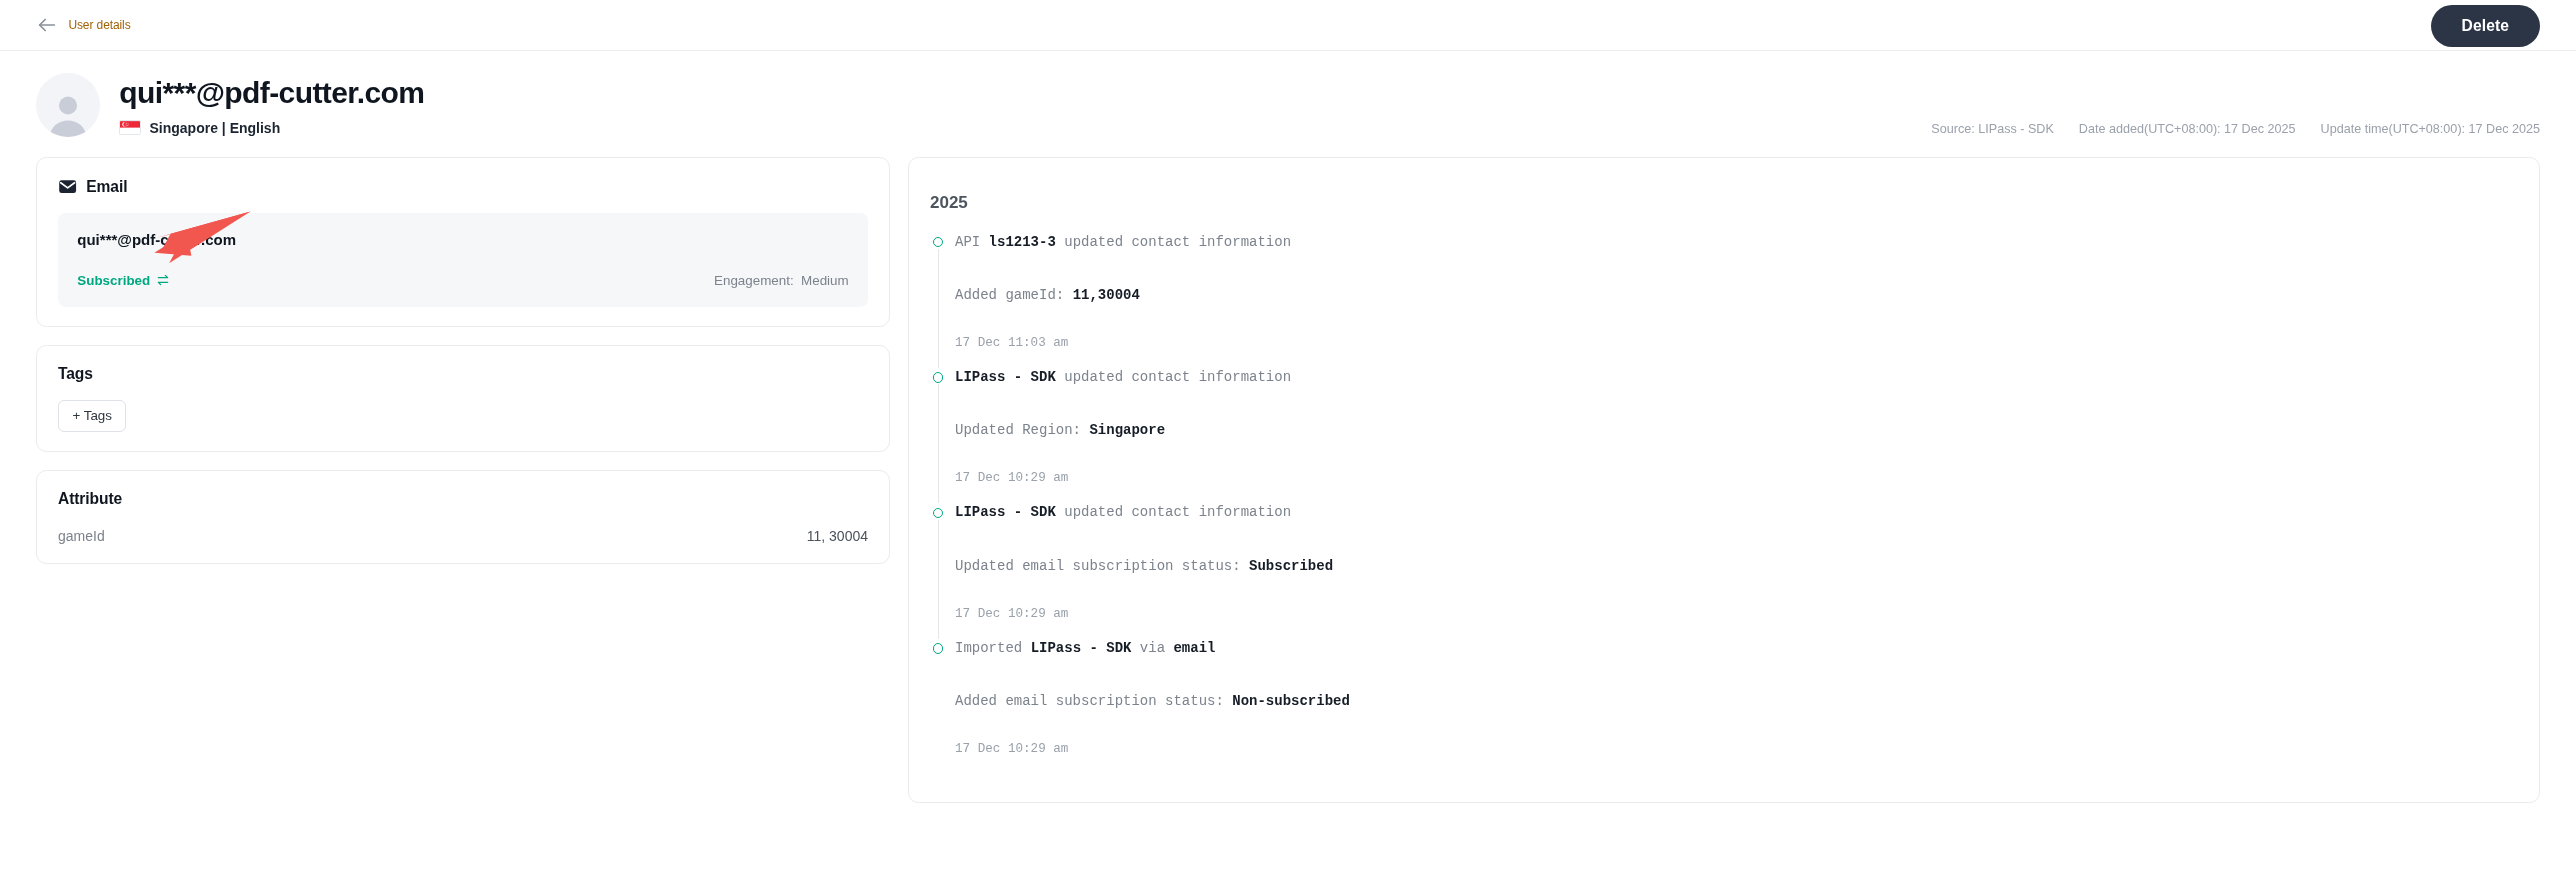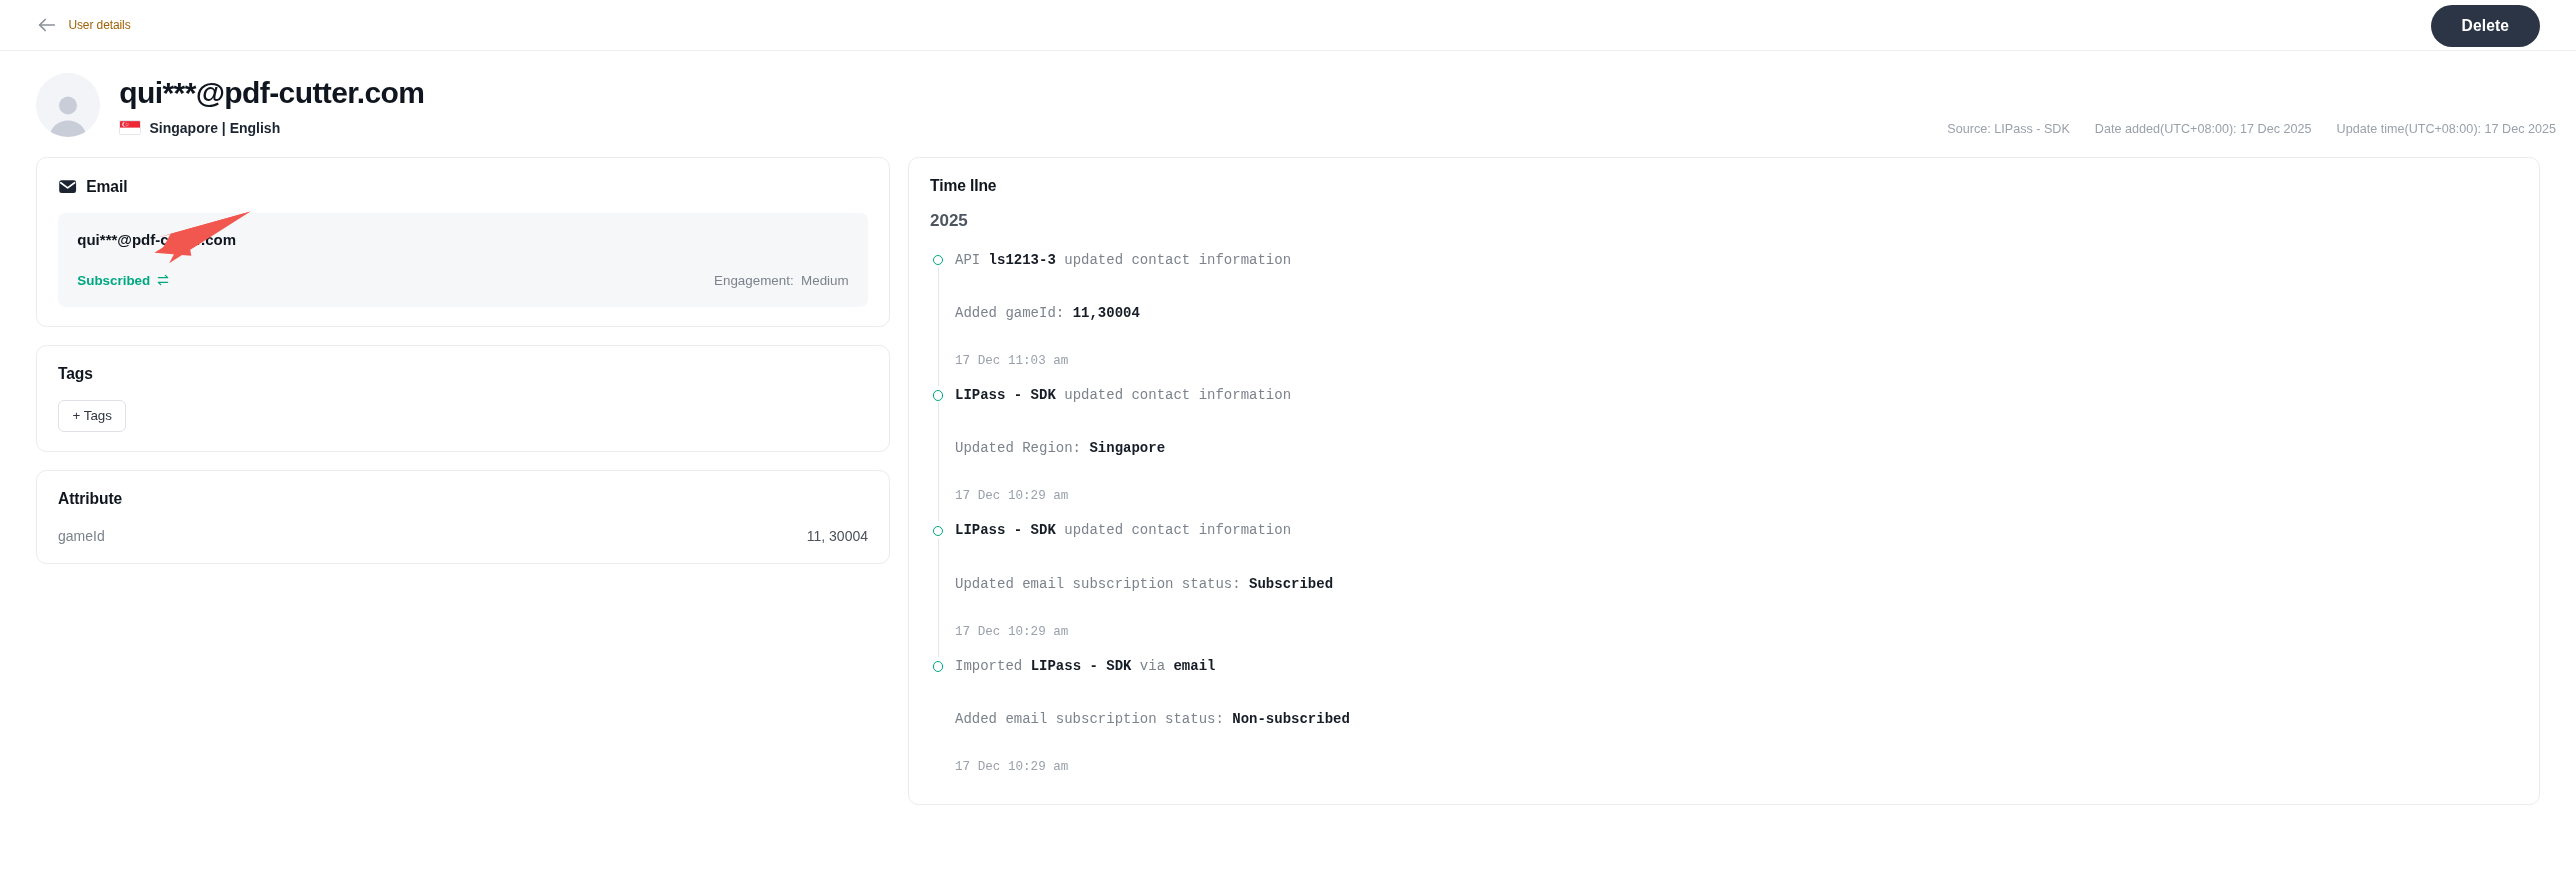--- a/index.html
+++ b/index.html
@@ -98,21 +98,21 @@
   .flag {
     width: 22px;
     height: 15.6px;
     border-radius: 1.5px;
     border: 0.7px solid #e3e6ea;
     display: block;
     flex: none;
   }
   .header-info {
     position: absolute;
-    right: 20px;
+    right: 36px;
     bottom: 21px;
     display: flex;
     gap: 25px;
     font-size: 12.6px;
     color: #9aa1ab;
     white-space: nowrap;
   }
 
   
   .content {
@@ -378,21 +378,20 @@
       <div class="attr-row">
         <span class="attr-key">gameId</span>
         <span class="attr-val">11, 30004</span>
       </div>
     </div>
 
   </div>
 
   <div class="col-right">
     <div class="timeline-card">
-      <div class="card-title">Time lIne</div>
       <div class="timeline-year">2025</div>
       <div class="timeline-list" id="timeline-list">
           <div class="tl-item">
             <span class="tl-dot"></span>
             <span class="tl-line"></span>
             <div class="tl-head">API <b>ls1213-3</b> updated contact information</div>
             <div class="tl-detail">Added gameId: <b>11,30004</b></div>
             <div class="tl-time">17 Dec 11:03 am</div>
           </div>
           <div class="tl-item">

